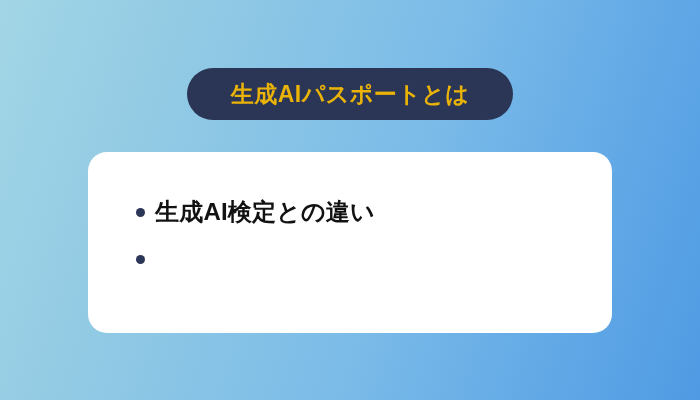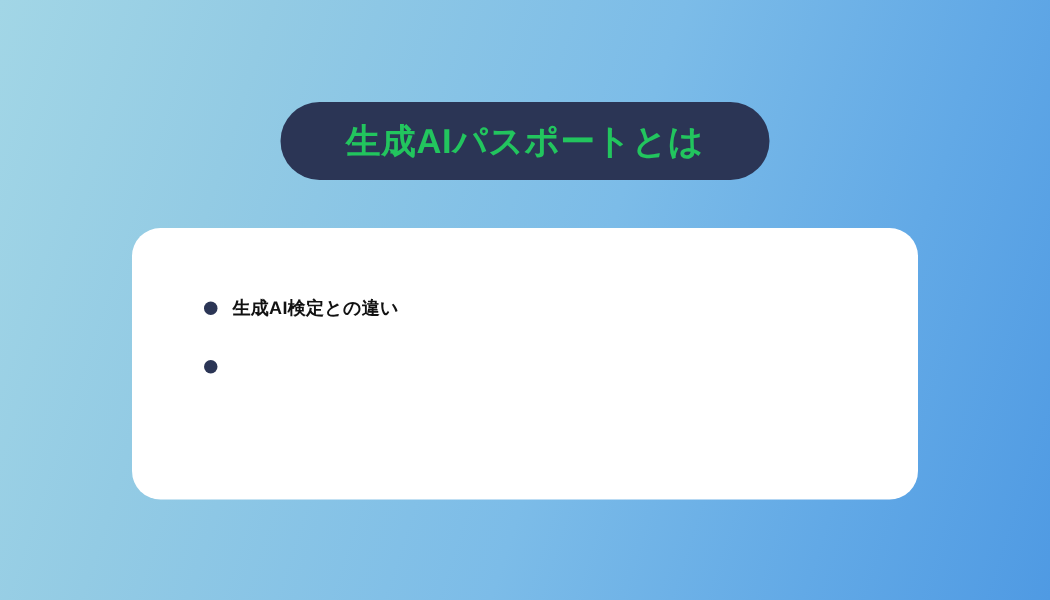--- a/index.html
+++ b/index.html
@@ -35,21 +35,21 @@
     width: 326px;
     height: 52px;
     border-radius: 26px;
     background: #2b3555;
     display: flex;
     align-items: center;
     justify-content: center;
     box-sizing: border-box;
   }
   #title-text {
-    color: #22c55e;
+    color: #eab308;
     font-size: 23px;
     font-weight: 700;
     letter-spacing: 0.5px;
     line-height: 1;
     white-space: nowrap;
   }
 
   
   #content-card {
     position: absolute;
@@ -74,21 +74,21 @@
   .bullet-dot {
     width: 9px;
     height: 9px;
     border-radius: 50%;
     background: #2b3555;
     flex: 0 0 auto;
     margin-right: 10px;
   }
   .bullet-label {
     color: #121212;
-    font-size: 12px;
+    font-size: 24px;
     font-weight: 700;
     line-height: 1.2;
     letter-spacing: 0.2px;
     white-space: nowrap;
   }
 </style>
 </head>
 <body>
 
 <div id="slide">

